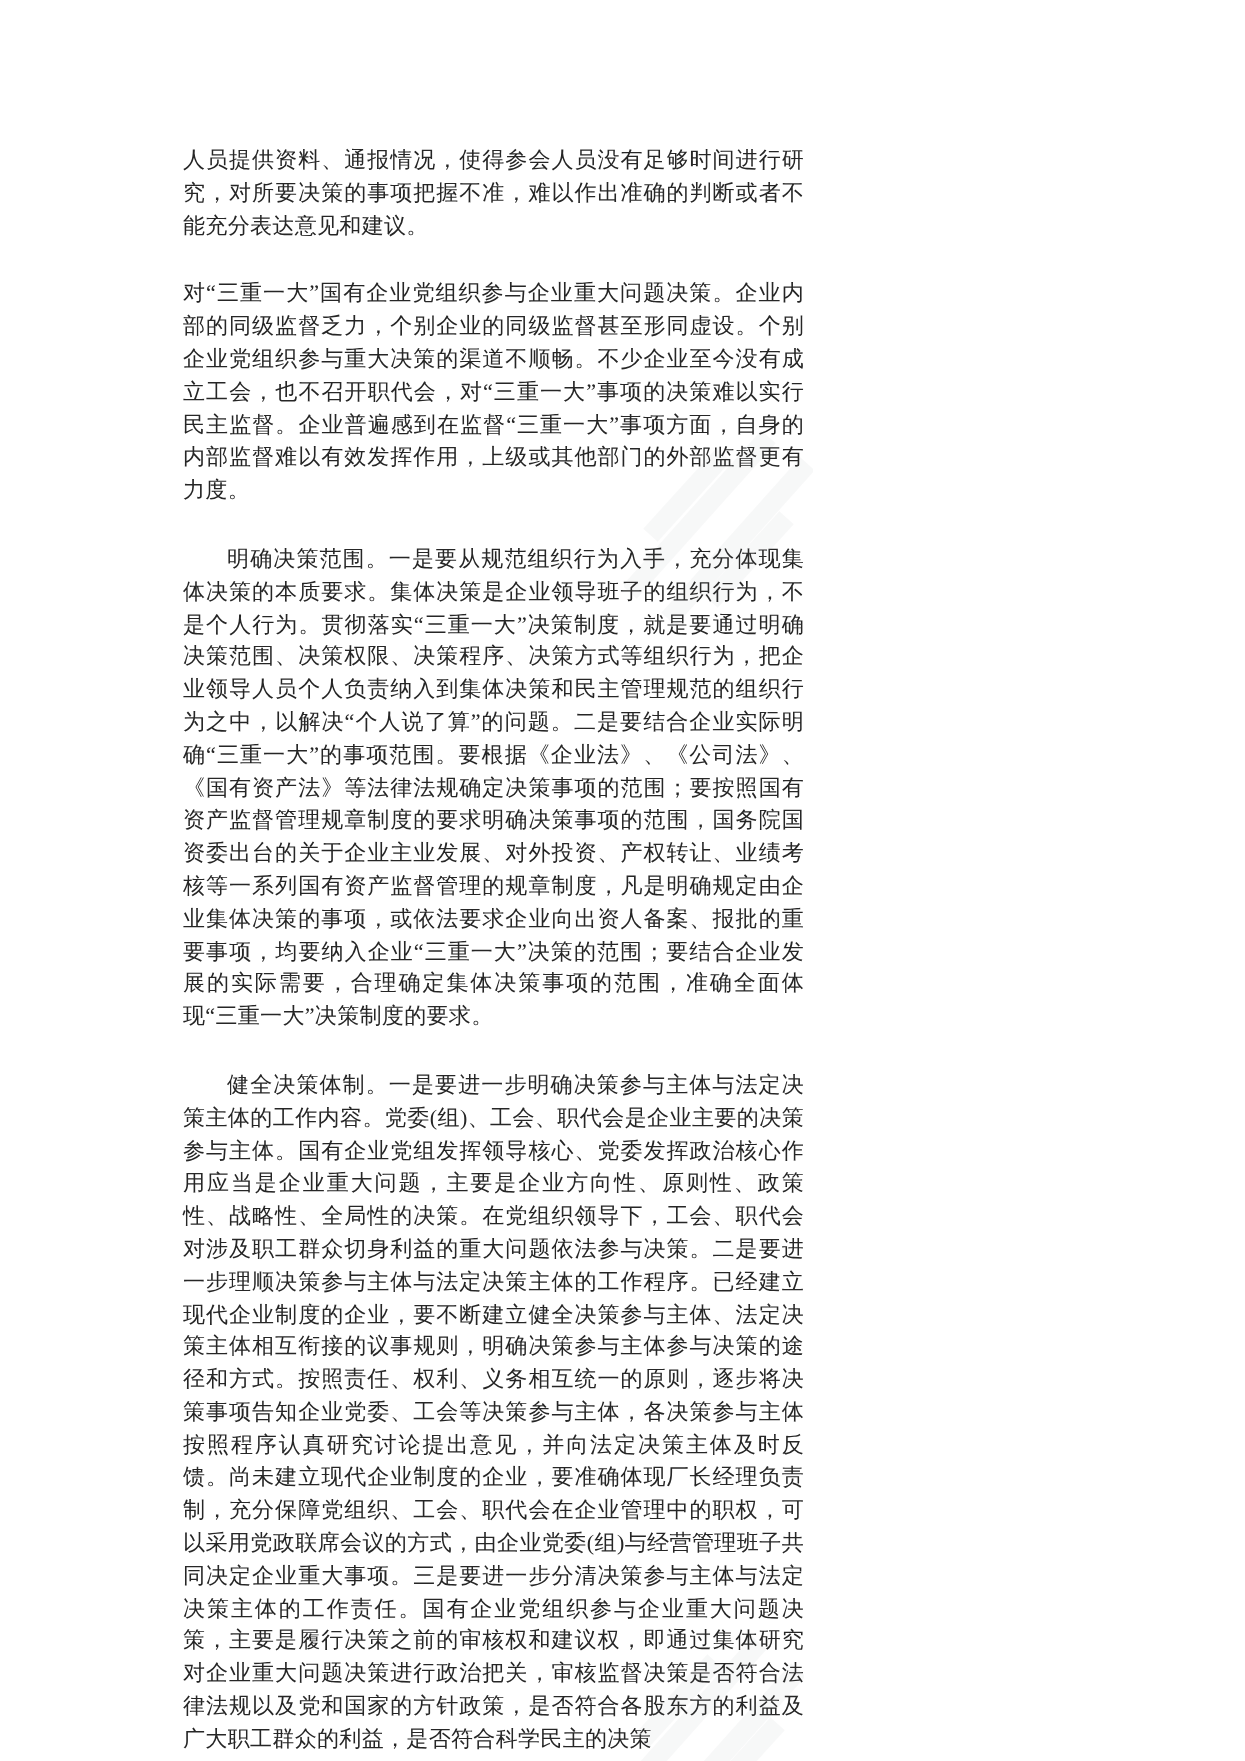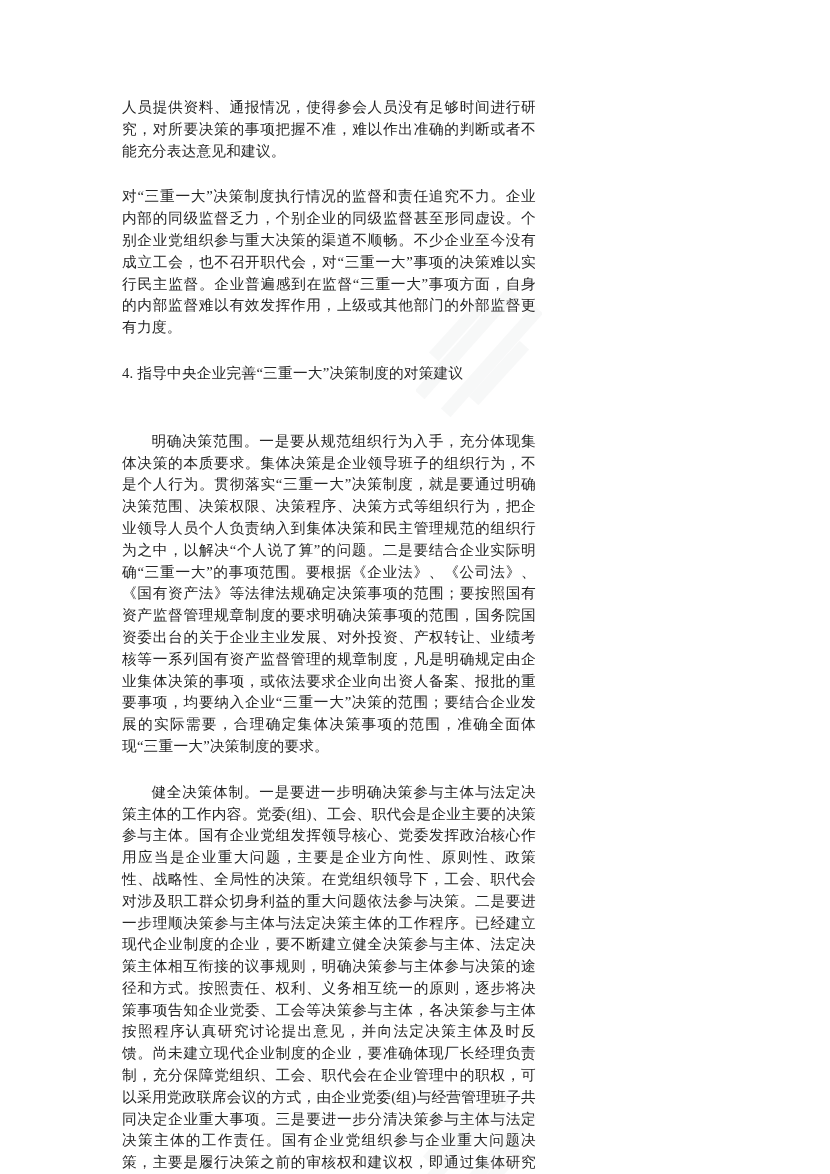--- a/index.html
+++ b/index.html
@@ -50,23 +50,22 @@
   .wm-1 { left: 416px; top: 278px; }
   .wm-2 { left: 410px; top: 1082px; }
 </style>
 </head>
 <body>
 
 <div class="page">
 
   <p class="para">人员提供资料、通报情况，使得参会人员没有足够时间进行研究，对所要决策的事项把握不准，难以作出准确的判断或者不能充分表达意见和建议。</p>
 
-  <p class="para">对“三重一大”决策制度执行情况的监督和责任追究不力。企业内部的同级监督乏力，个别企业的同级监督甚至形同虚设。个别企业党组织参与重大决策的渠道不顺畅。不少企业至今没有成立工会，也不召开职代会，对“三重一大”事项的决策难以实行民主监督。企业普遍感到在监督“三重一大”事项方面，自身的内部监督难以有效发挥作用，上级或其他部门的外部监督更有力度。</p>
+  <p class="para">对“三重一大”国有企业党组织参与企业重大问题决策。企业内部的同级监督乏力，个别企业的同级监督甚至形同虚设。个别企业党组织参与重大决策的渠道不顺畅。不少企业至今没有成立工会，也不召开职代会，对“三重一大”事项的决策难以实行民主监督。企业普遍感到在监督“三重一大”事项方面，自身的内部监督难以有效发挥作用，上级或其他部门的外部监督更有力度。</p>
 
-  <h4 class="heading">4.  指导中央企业完善“三重一大”决策制度的对策建议</h4>
 
   <p class="para indent">明确决策范围。一是要从规范组织行为入手，充分体现集体决策的本质要求。集体决策是企业领导班子的组织行为，不是个人行为。贯彻落实“三重一大”决策制度，就是要通过明确决策范围、决策权限、决策程序、决策方式等组织行为，把企业领导人员个人负责纳入到集体决策和民主管理规范的组织行为之中，以解决“个人说了算”的问题。二是要结合企业实际明确“三重一大”的事项范围。要根据《企业法》、《公司法》、《国有资产法》等法律法规确定决策事项的范围；要按照国有资产监督管理规章制度的要求明确决策事项的范围，国务院国资委出台的关于企业主业发展、对外投资、产权转让、业绩考核等一系列国有资产监督管理的规章制度，凡是明确规定由企业集体决策的事项，或依法要求企业向出资人备案、报批的重要事项，均要纳入企业“三重一大”决策的范围；要结合企业发展的实际需要，合理确定集体决策事项的范围，准确全面体现“三重一大”决策制度的要求。</p>
 
 
   <p class="para indent">健全决策体制。一是要进一步明确决策参与主体与法定决策主体的工作内容。党委(组)、工会、职代会是企业主要的决策参与主体。国有企业党组发挥领导核心、党委发挥政治核心作用应当是企业重大问题，主要是企业方向性、原则性、政策性、战略性、全局性的决策。在党组织领导下，工会、职代会对涉及职工群众切身利益的重大问题依法参与决策。二是要进一步理顺决策参与主体与法定决策主体的工作程序。已经建立现代企业制度的企业，要不断建立健全决策参与主体、法定决策主体相互衔接的议事规则，明确决策参与主体参与决策的途径和方式。按照责任、权利、义务相互统一的原则，逐步将决策事项告知企业党委、工会等决策参与主体，各决策参与主体按照程序认真研究讨论提出意见，并向法定决策主体及时反馈。尚未建立现代企业制度的企业，要准确体现厂长经理负责制，充分保障党组织、工会、职代会在企业管理中的职权，可以采用党政联席会议的方式，由企业党委(组)与经营管理班子共同决定企业重大事项。三是要进一步分清决策参与主体与法定决策主体的工作责任。国有企业党组织参与企业重大问题决策，主要是履行决策之前的审核权和建议权，即通过集体研究对企业重大问题决策进行政治把关，审核监督决策是否符合法律法规以及党和国家的方针政策，是否符合各股东方的利益及广大职工群众的利益，是否符合科学民主的决策</p>
 
 </div>
 
 <div class="watermark wm-1">
   <svg width="126" height="142" viewBox="0 0 126 142" xmlns="http://www.w3.org/2000/svg">

